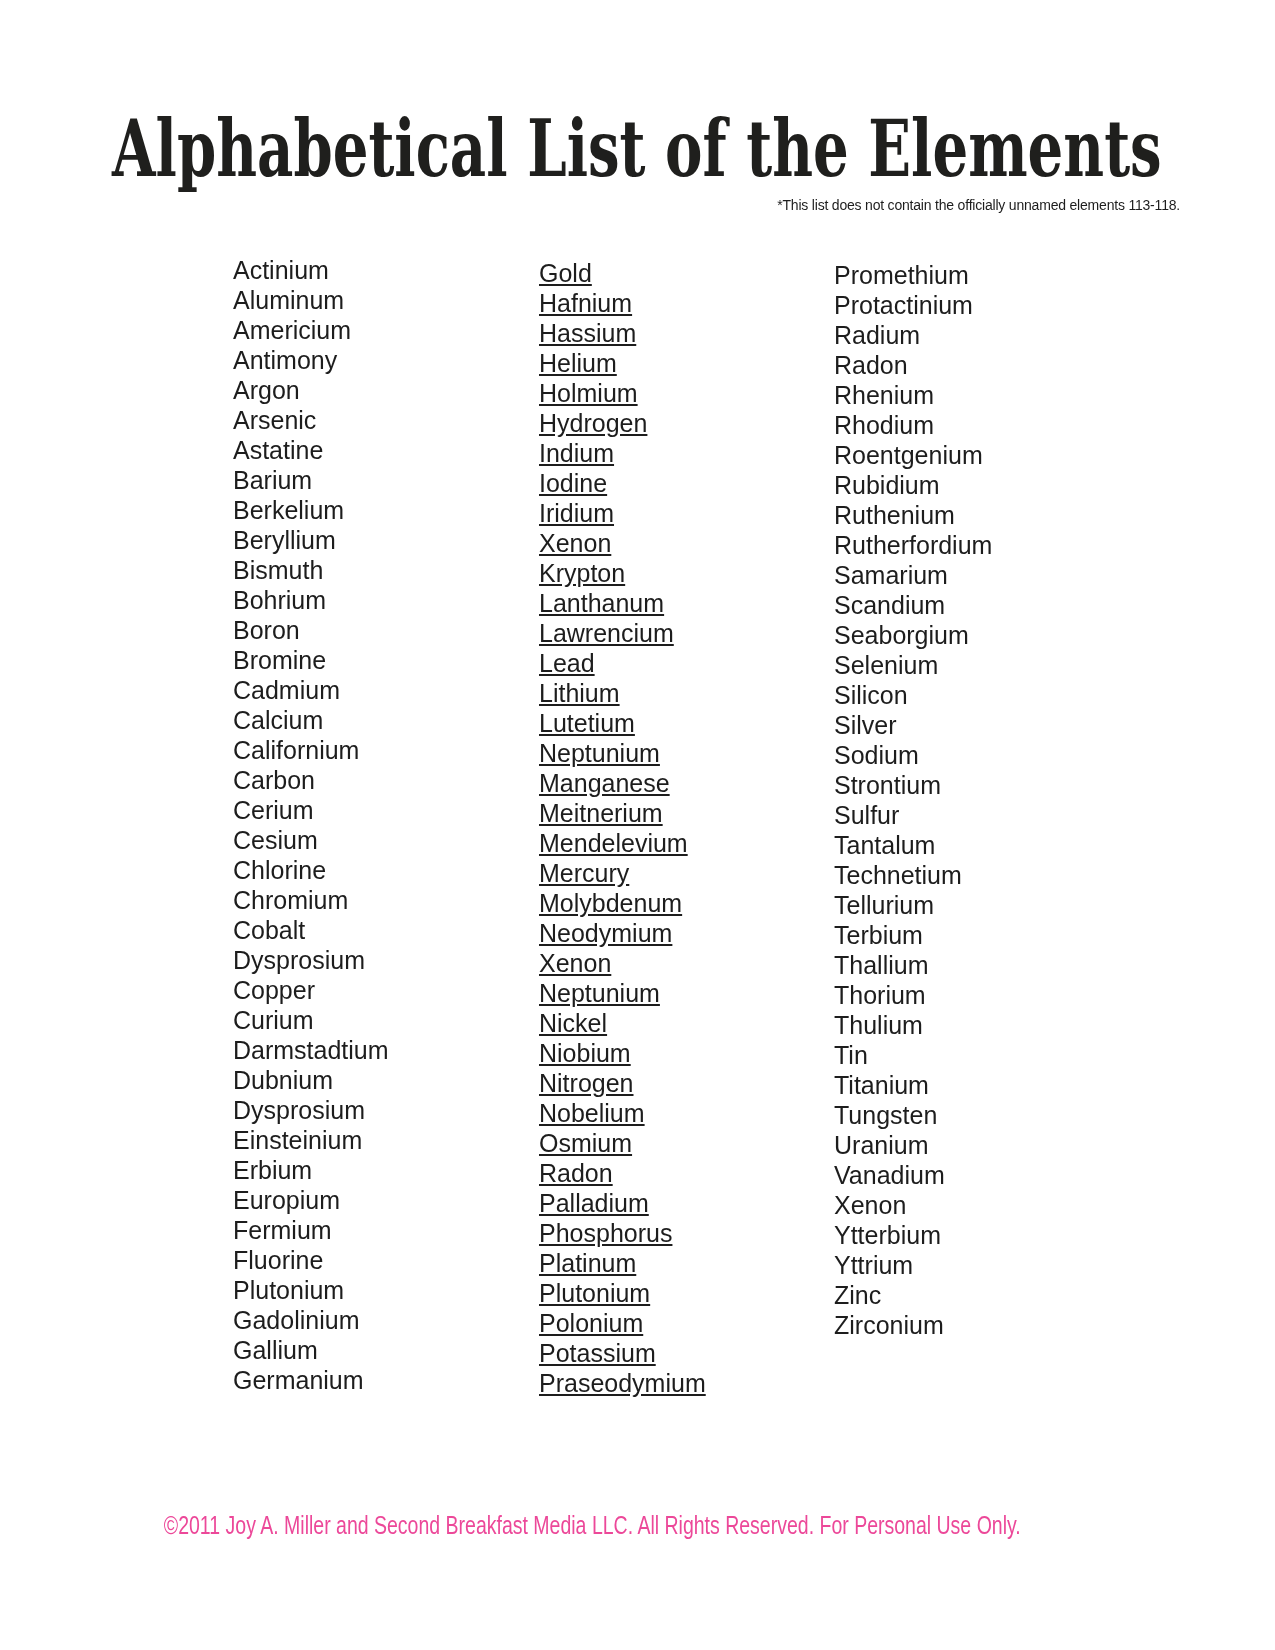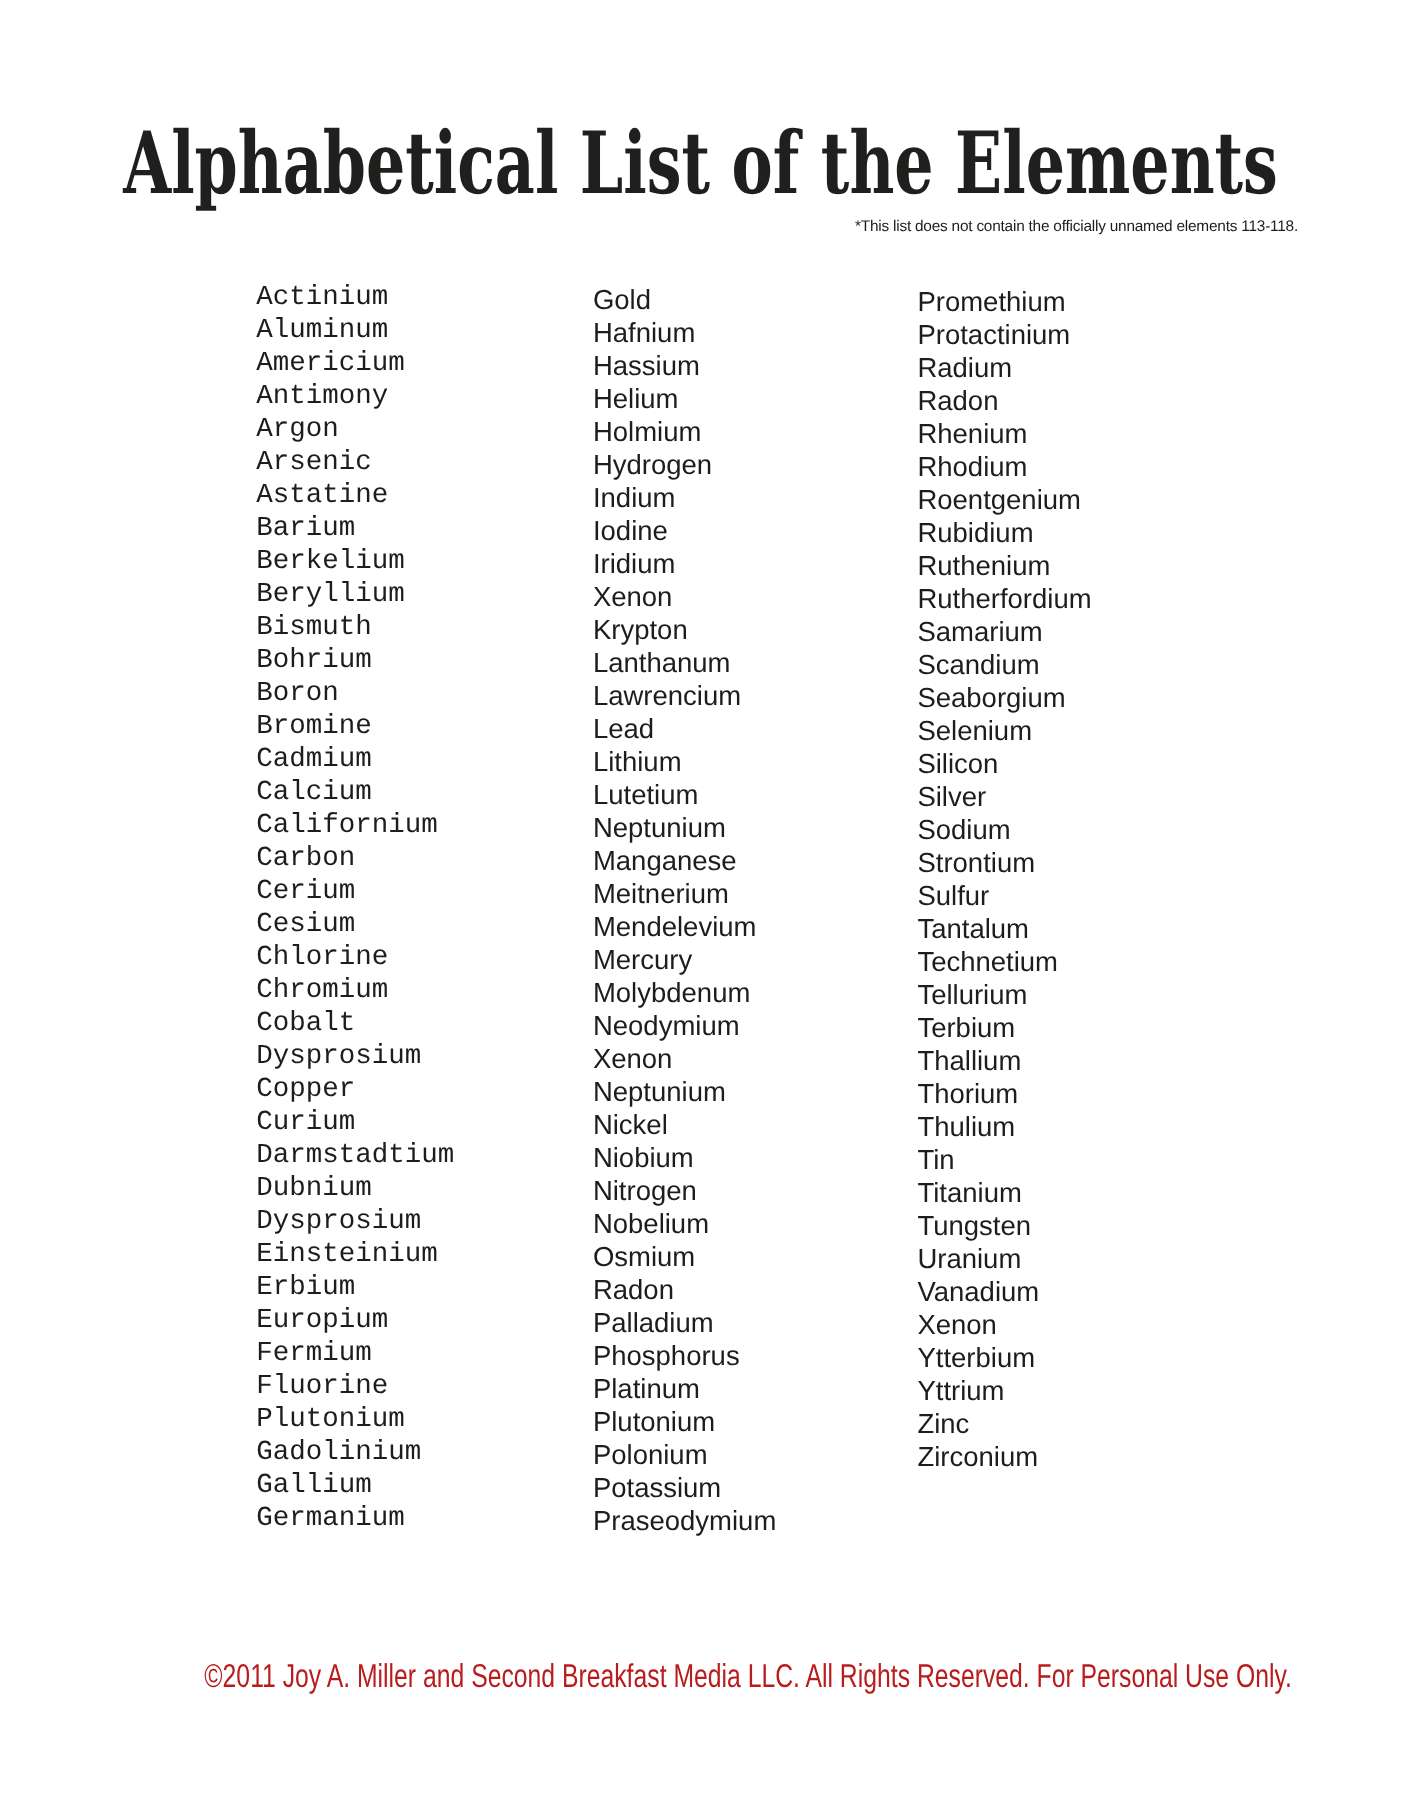--- a/index.html
+++ b/index.html
@@ -46,33 +46,33 @@
   .elements-list ul {
     position: absolute;
     margin: 0;
     padding: 0;
     list-style: none;
     font-size: 25px;
     line-height: 30px;
     color: #1d1d1d;
     white-space: nowrap;
   }
-  .col-1 { left: 233px; top: 255px; font-family: Liberation Mono, monospace; }
-  .col-2 { left: 539px; top: 258px; }
+  .col-1 { left: 233px; top: 255px; }
+  .col-2 { left: 539px; top: 258px; text-decoration: underline; }
   .col-3 { left: 834px; top: 260px; }
   .copyright-footer {
     position: absolute;
     left: 21px;
     right: 0;
     top: 1512px;
     margin: 0;
-    text-align: right;
-    font-size: 30px;
+    text-align: left;
+    font-size: 26px;
     line-height: 26px;
-    color: #b91c1c;
+    color: #ec4899;
     white-space: nowrap;
   }
   .copyright-footer .squeeze {
     display: inline-block;
     transform: scaleX(0.75);
     transform-origin: center top;
   }
 </style>
 </head>
 <body>

